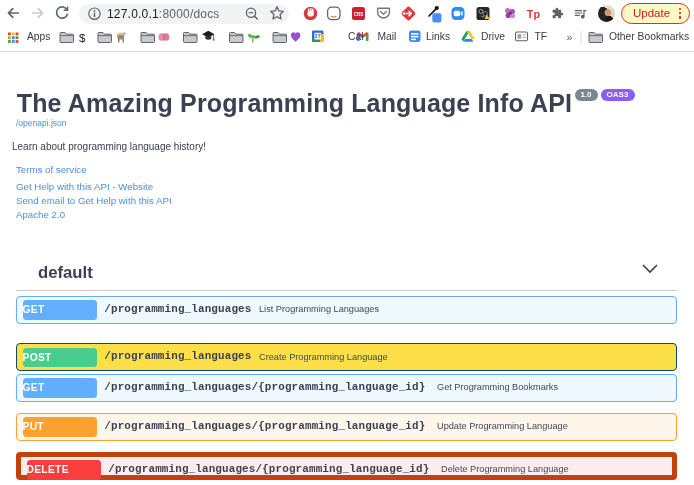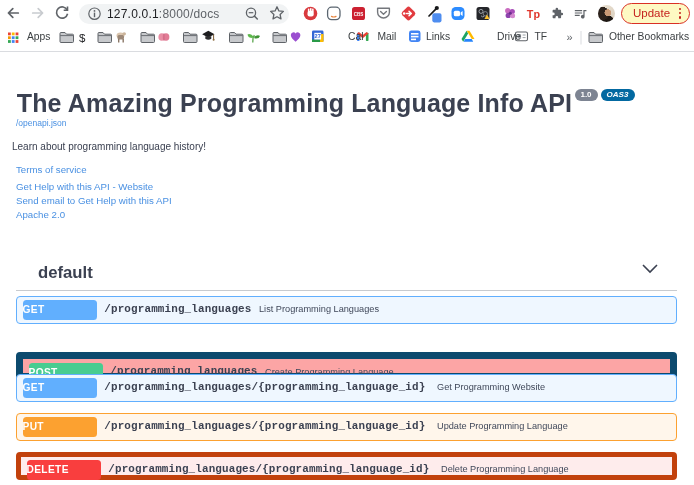--- a/index.html
+++ b/index.html
@@ -227,53 +227,53 @@
   <line x1="522.6" y1="37.6" x2="525.6" y2="37.6" stroke="#9aa0a6" stroke-width="1"></line>
 
   <text x="566.5" y="41" font-size="11" fill="#5f6368" font-family="Liberation Sans, sans-serif">»</text>
 
   <line x1="581" y1="31" x2="581" y2="44.5" stroke="#dfe1e4" stroke-width="1.2"></line>
 </svg>
 <span class="bktext" style="left:27px;">Apps</span>
 <span class="bktext" style="left:332px;margin-left:16px;">Cal</span>
 <span class="bktext" style="left:377.5px;">Mail</span>
 <span class="bktext" style="left:426px;">Links</span>
-<span class="bktext" style="left:481px;margin-left:16px;">Drive</span>
+<span class="bktext" style="left:481px;">Drive</span>
 <span class="bktext" style="left:534.5px;">TF</span>
 <span class="bktext" style="left:609px;">Other Bookmarks</span>
 
 <div id="title">The Amazing Programming Language Info API</div>
 <div class="badge" style="left:574.5px; width:23px; background:#7d8492;">1.0</div>
-<div class="badge" style="left:600.5px; width:34px; background:#0369a1;font-style:italic;">OAS3</div>
+<div class="badge" style="left:600.5px; width:34px; background:#8b5cf6;">OAS3</div>
 <a id="openapilink">/openapi.json</a>
 <div id="desc">Learn about programming language history!</div>
 <a class="ilink" style="top:163.5px;">Terms of service</a>
 <a class="ilink" style="top:181px;">Get Help with this API - Website</a>
 <a class="ilink" style="top:195px;">Send email to Get Help with this API</a>
 <a class="ilink" style="top:209px;">Apache 2.0</a>
 <div id="deftag">default</div>
 <svg class="abs" style="left:641px; top:263px;" width="18" height="12" viewBox="0 0 18 12">
   <path d="M2 2 L9 9 L16 2" fill="none" stroke="#3b4151" stroke-width="1.6"></path>
 </svg>
 <div id="defline"></div>
 
 <div class="oprow" style="top:295.5px; background:#eff7ff; border:1px solid #61affe;">
   <div class="opbtn" style="background:#61affe;">GET</div>
   <span class="oppath">/programming_languages</span>
   <span class="opdesc" style="left:242px;">List Programming Languages</span>
 </div>
-<div class="oprow" style="top:352px; background:#fca5a5; border:7px solid #0c4a6e;">
+<div class="oprow" style="top:343px; background:#fde047; border:1px solid #0c4a6e;">
   <div class="opbtn" style="background:#49cc90;">POST</div>
   <span class="oppath">/programming_languages</span>
   <span class="opdesc" style="left:242px;">Create Programming Language</span>
 </div>
 <div class="oprow" style="top:373.5px; background:#eff7ff; border:1px solid #61affe;">
   <div class="opbtn" style="background:#61affe;">GET</div>
   <span class="oppath">/programming_languages/{programming_language_id}</span>
-  <span class="opdesc" style="left:420px;">Get Programming Website</span>
+  <span class="opdesc" style="left:420px;">Get Programming Bookmarks</span>
 </div>
 <div class="oprow" style="top:412.5px; background:#fff6eb; border:1px solid #fca130;">
   <div class="opbtn" style="background:#fca130;">PUT</div>
   <span class="oppath">/programming_languages/{programming_language_id}</span>
   <span class="opdesc" style="left:420px;">Update Programming Language</span>
 </div>
 <div class="oprow" style="top:451.5px; background:#feecec; border:5px solid #c2410c;">
   <div class="opbtn" style="background:#f93e3e;">DELETE</div>
   <span class="oppath">/programming_languages/{programming_language_id}</span>
   <span class="opdesc" style="left:420px;">Delete Programming Language</span>

